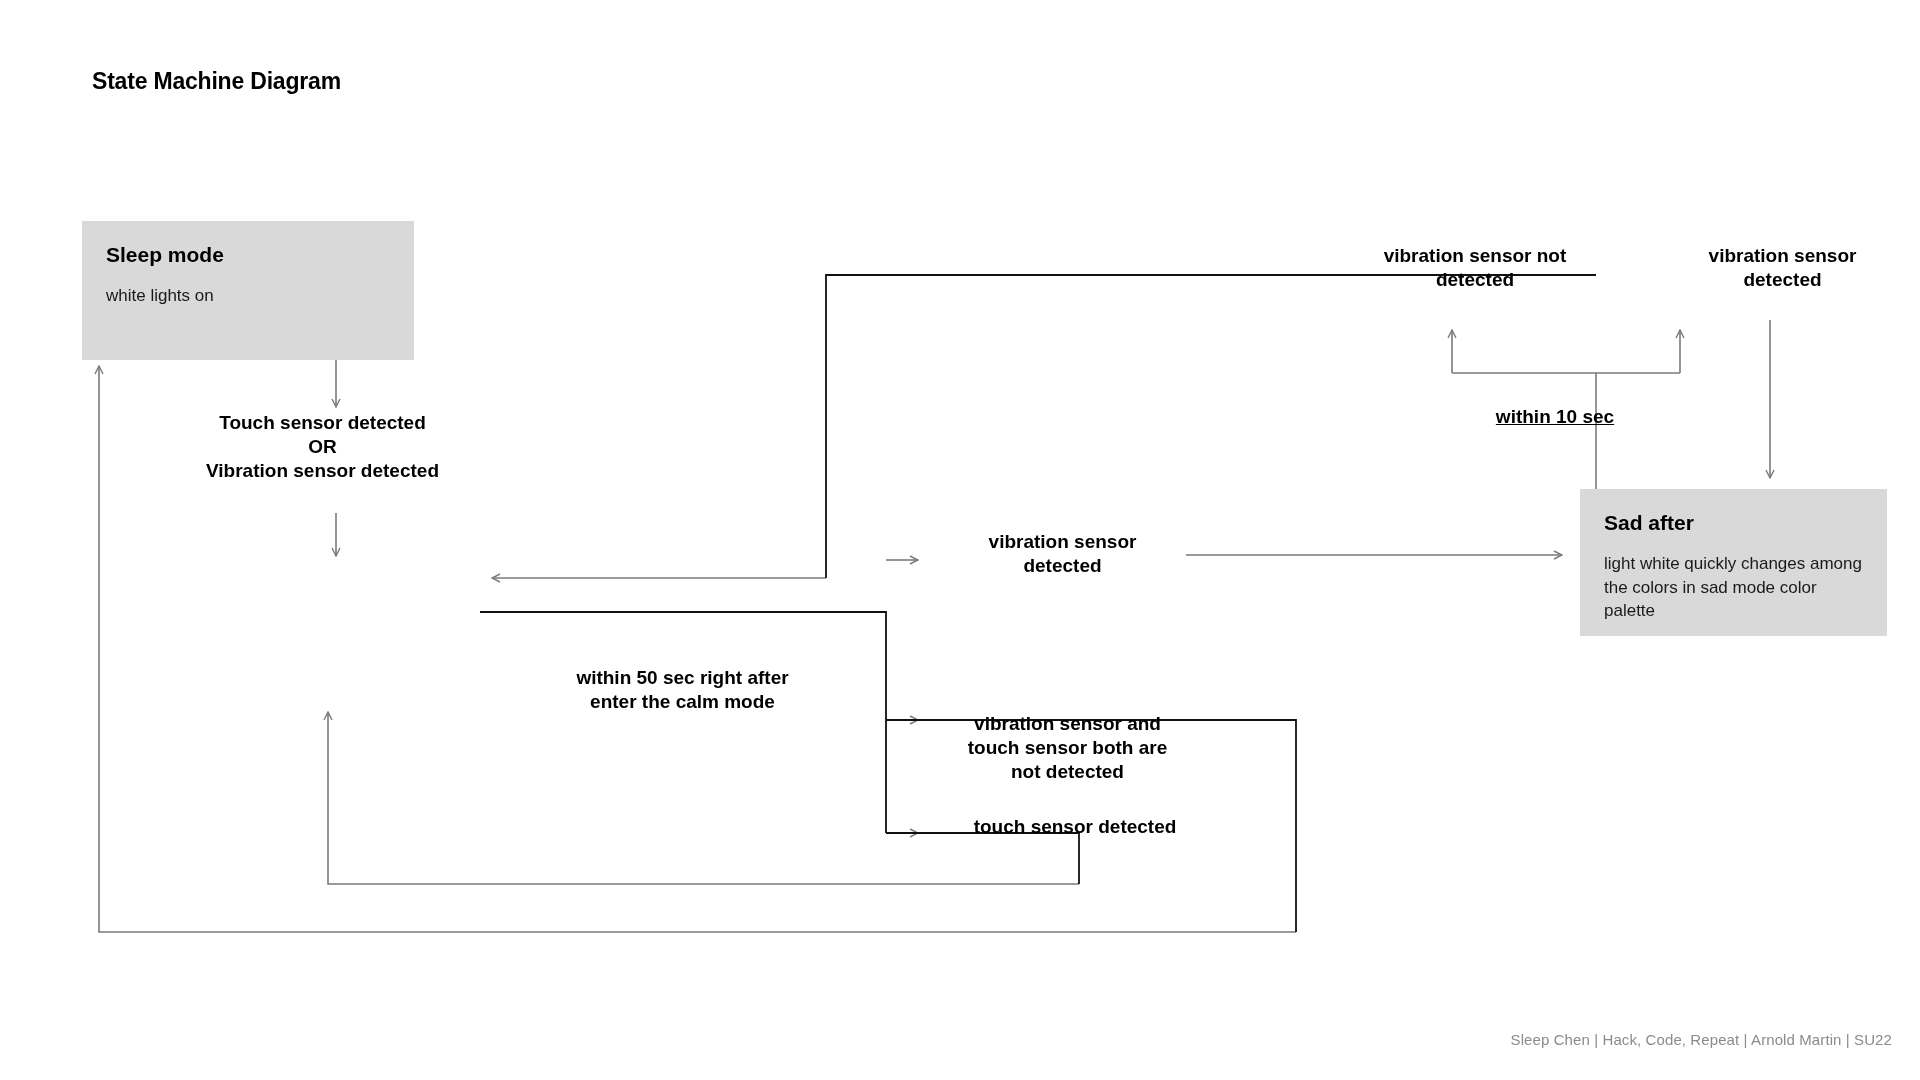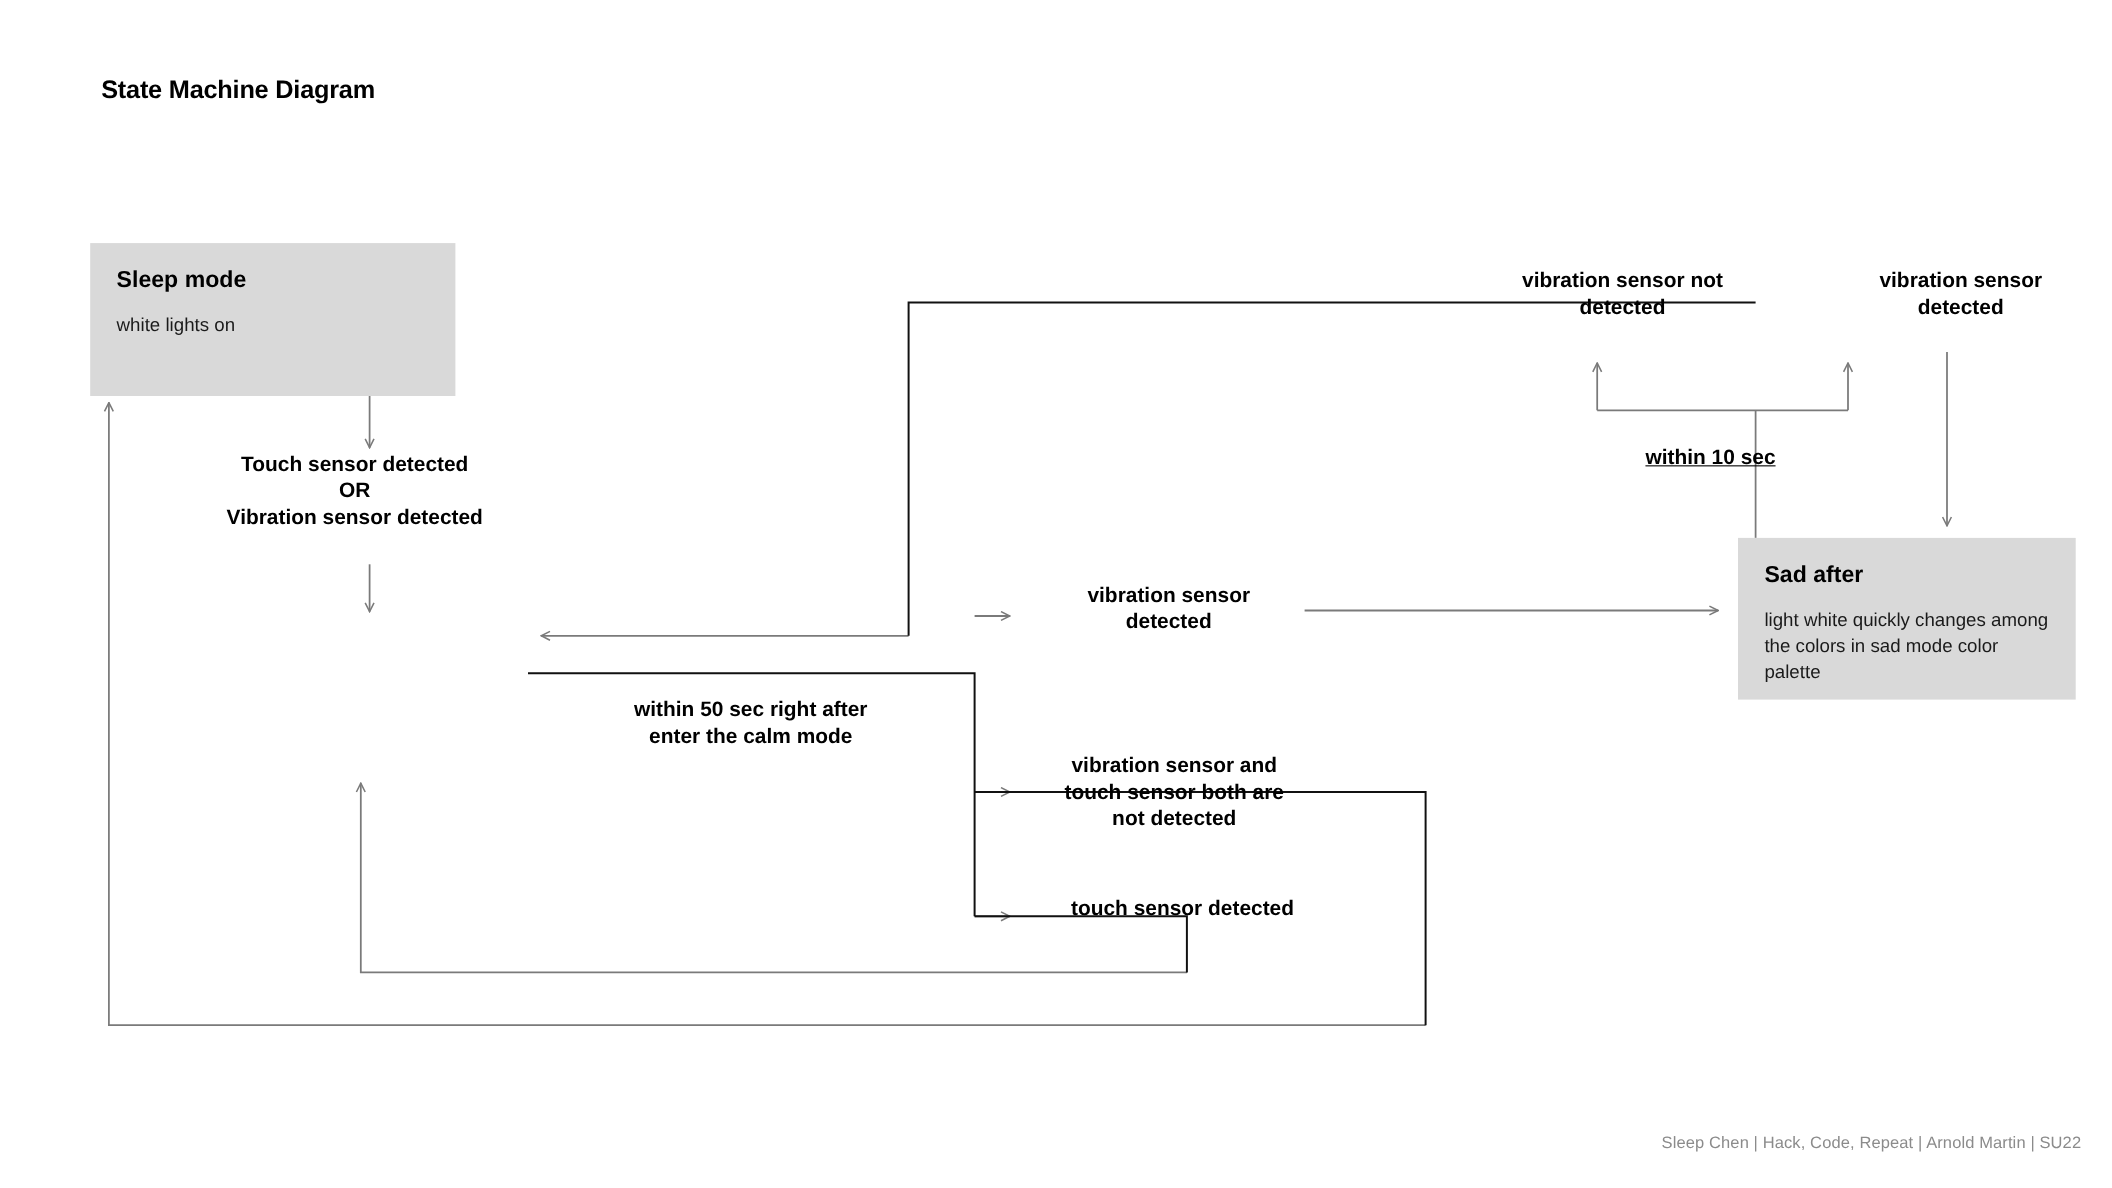--- a/index.html
+++ b/index.html
@@ -78,24 +78,24 @@
     font-weight: normal;
     letter-spacing: 0.1px;
   }
 
   
   #box-sleep { left: 50px;  top: 221px; width: 332px; height: 139px; margin-left: 32px; }
   #box-calm  { left: 173px; top: 558px; width: 307px; height: 148px; }
   #box-sad   { left: 1580px; top: 489px; width: 307px; height: 147px; }
 
   #lbl-touch-or-vibration { left: 150px;  top: 411px;  width: 345px; }
-  #lbl-within-50          { left: 500px;  top: 634px;  width: 365px; }
+  #lbl-within-50          { left: 500px;  top: 666px;  width: 365px; }
   #lbl-vib-detected       { left: 930px;  top: 530px;  width: 265px; }
   #lbl-within-20          { left: 1190px; top: 483px;  width: 320px; }
-  #lbl-both-not-detected  { left: 930px;  top: 685px;  width: 275px; }
+  #lbl-both-not-detected  { left: 930px;  top: 712px;  width: 275px; }
   #lbl-touch-detected     { left: 930px;  top: 815px;  width: 290px; }
   #lbl-vib-not-detected   { left: 1345px; top: 244px;  width: 260px; }
   #lbl-vib-detected-right { left: 1675px; top: 244px;  width: 215px; }
   #lbl-within-10          { left: 1470px; top: 405px;  width: 170px; text-decoration: underline; }
 </style>
 </head>
 <body>
 
 <div id="canvas">
 

